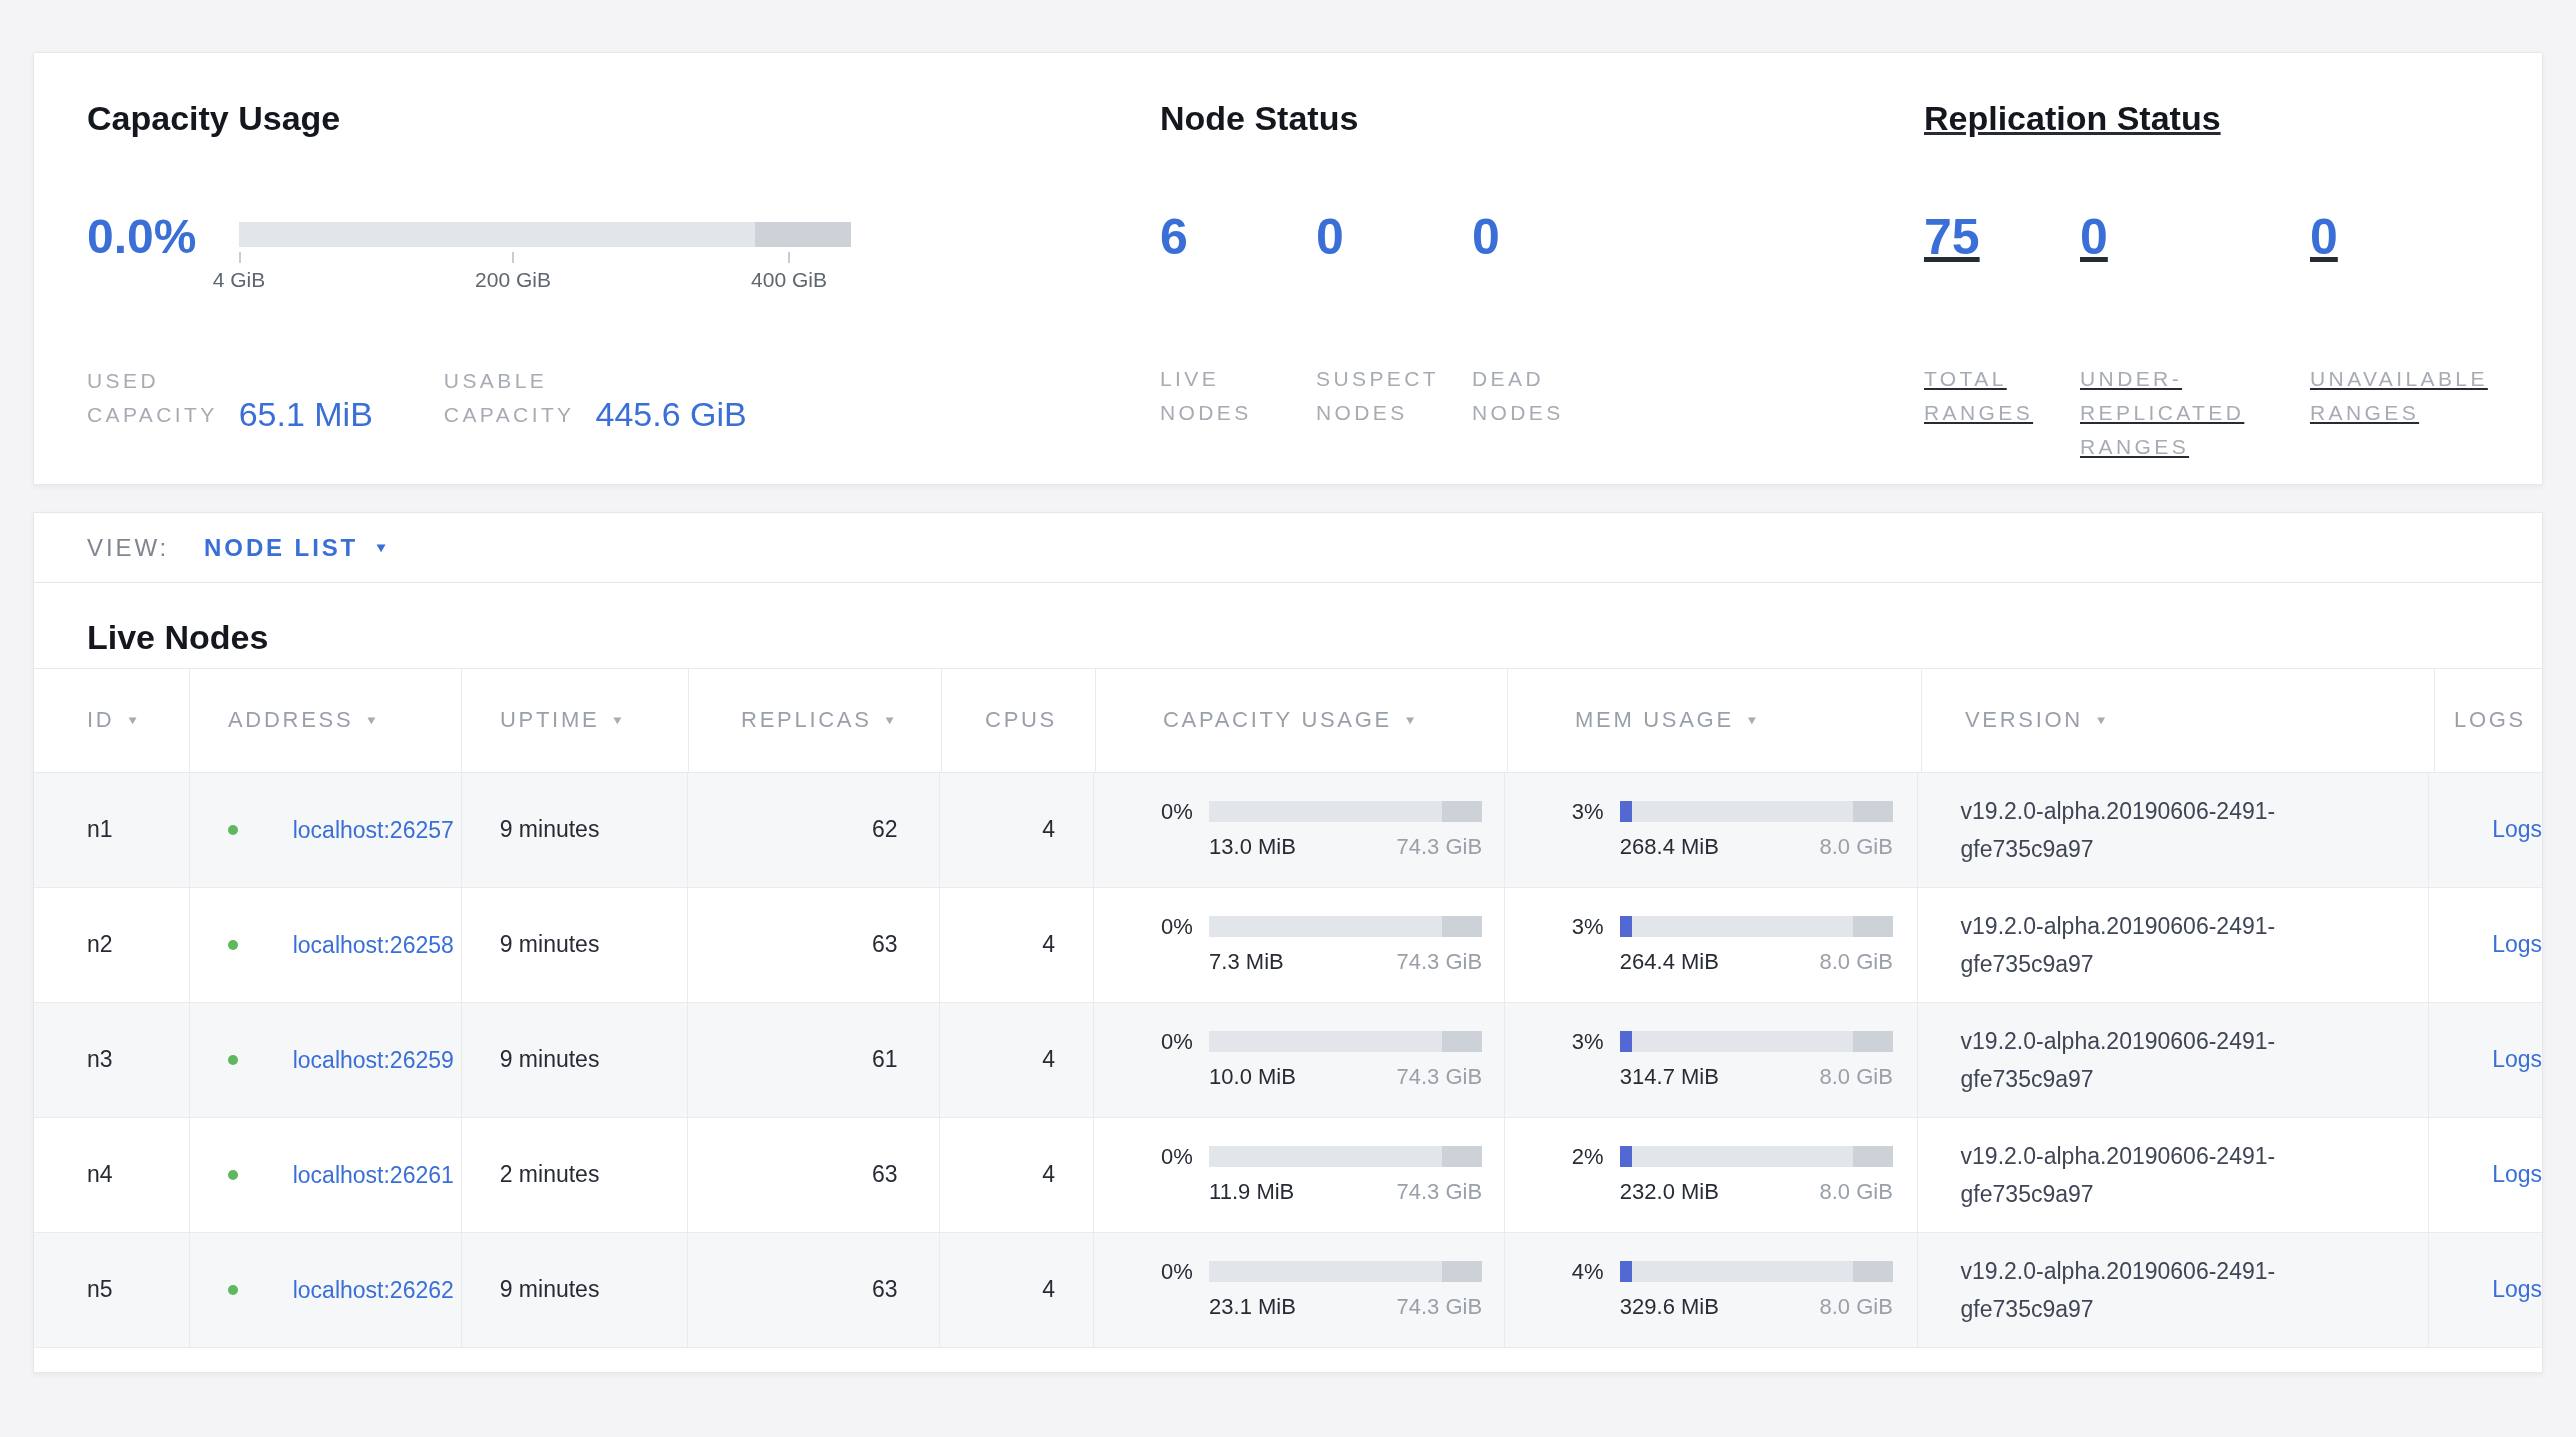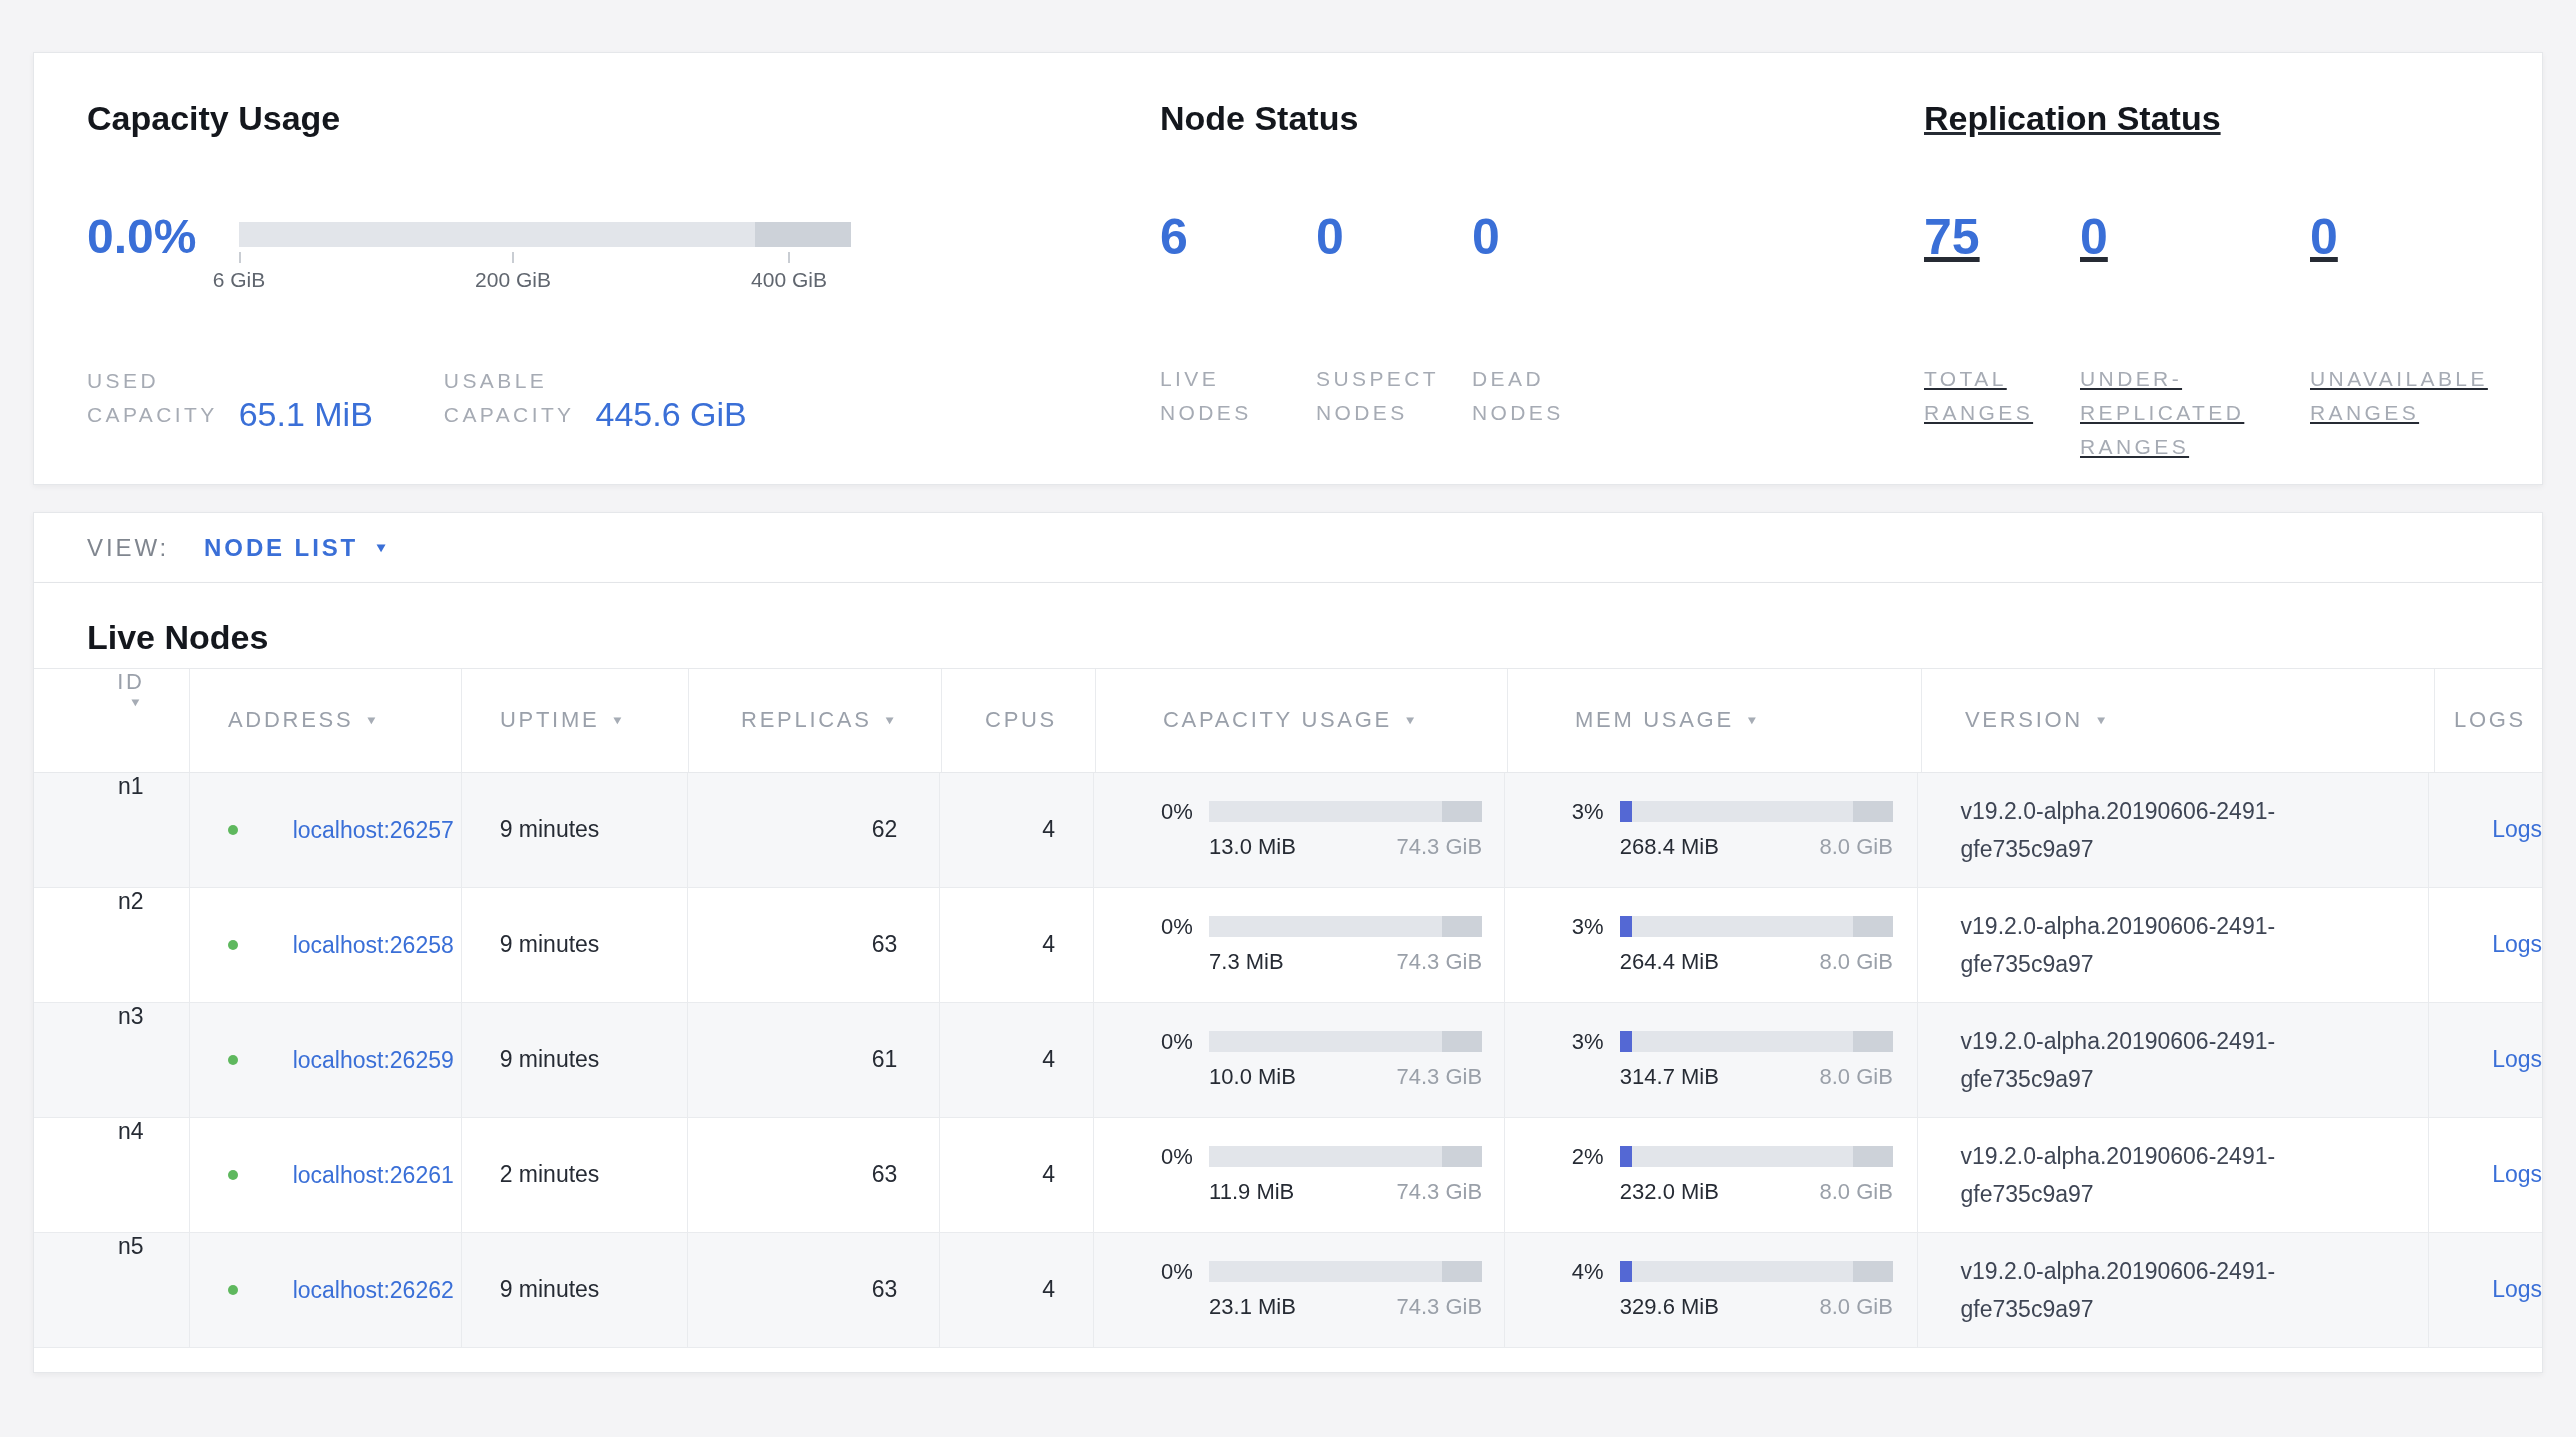--- a/index.html
+++ b/index.html
@@ -61,21 +61,21 @@
   .thead { height:105px; display:flex; border-top:1px solid #e7e9ec; border-bottom:1px solid #e7e9ec; }
   .th { display:flex; align-items:center; font-size:22px; letter-spacing:2.7px; color:#9aa0aa; }
   .sort-caret { font-size:13.4px; margin-left:11.5px; color:#a6acb5; transform:scaleY(.85); }
 
   .tr { display:flex; height:115px; border-bottom:1px solid #e9ebee; background:#fff; }
   .tr.shaded { background:#f6f7f9; }
   .td { display:flex; align-items:center; font-size:23px; }
   .th, .td { border-right:1px solid #e9ebee; }
   .col-8 { border-right:none; }
 
-  .col-0 { width:156px; padding-left:39px;flex-direction:column; }
+  .col-0 { width:156px; padding-left:53px; }
   .col-1 { width:272px; padding-left:38px; }
   .col-2 { width:227px; padding-left:38px; }
   .col-3 { width:253px; justify-content:flex-end; padding-right:42px; }
   .col-4 { width:154px; justify-content:flex-end; padding-right:38px; }
   .col-5 { width:412px; }
   .col-6 { width:414px; }
   .col-7 { width:513px; padding-left:43px; }
   .col-8 { flex:1; padding-left:19px; }
   .th.col-5, .th.col-6 { padding-left:67px; }
 
@@ -108,21 +108,21 @@
       <div class="cap-main">
         <div class="cap-percent">0.0%</div>
         <div class="cap-bar-block">
           <div class="hbar main-bar">
             <div class="hbar-reserved"></div>
           </div>
           <div class="axis">
             <div class="tick" style="left:0"></div>
             <div class="tick" style="left:273px"></div>
             <div class="tick" style="left:549px"></div>
-            <div class="tick-label" style="left:0">6 GiB</div>
+            <div class="tick-label" style="left:0">4 GiB</div>
             <div class="tick-label" style="left:274px">200 GiB</div>
             <div class="tick-label" style="left:550px">400 GiB</div>
           </div>
         </div>
       </div>
       <div class="cap-stats">
         <div class="cap-stat">
           <div class="stat-label">
             <span>USED</span>
             <span>CAPACITY</span>

